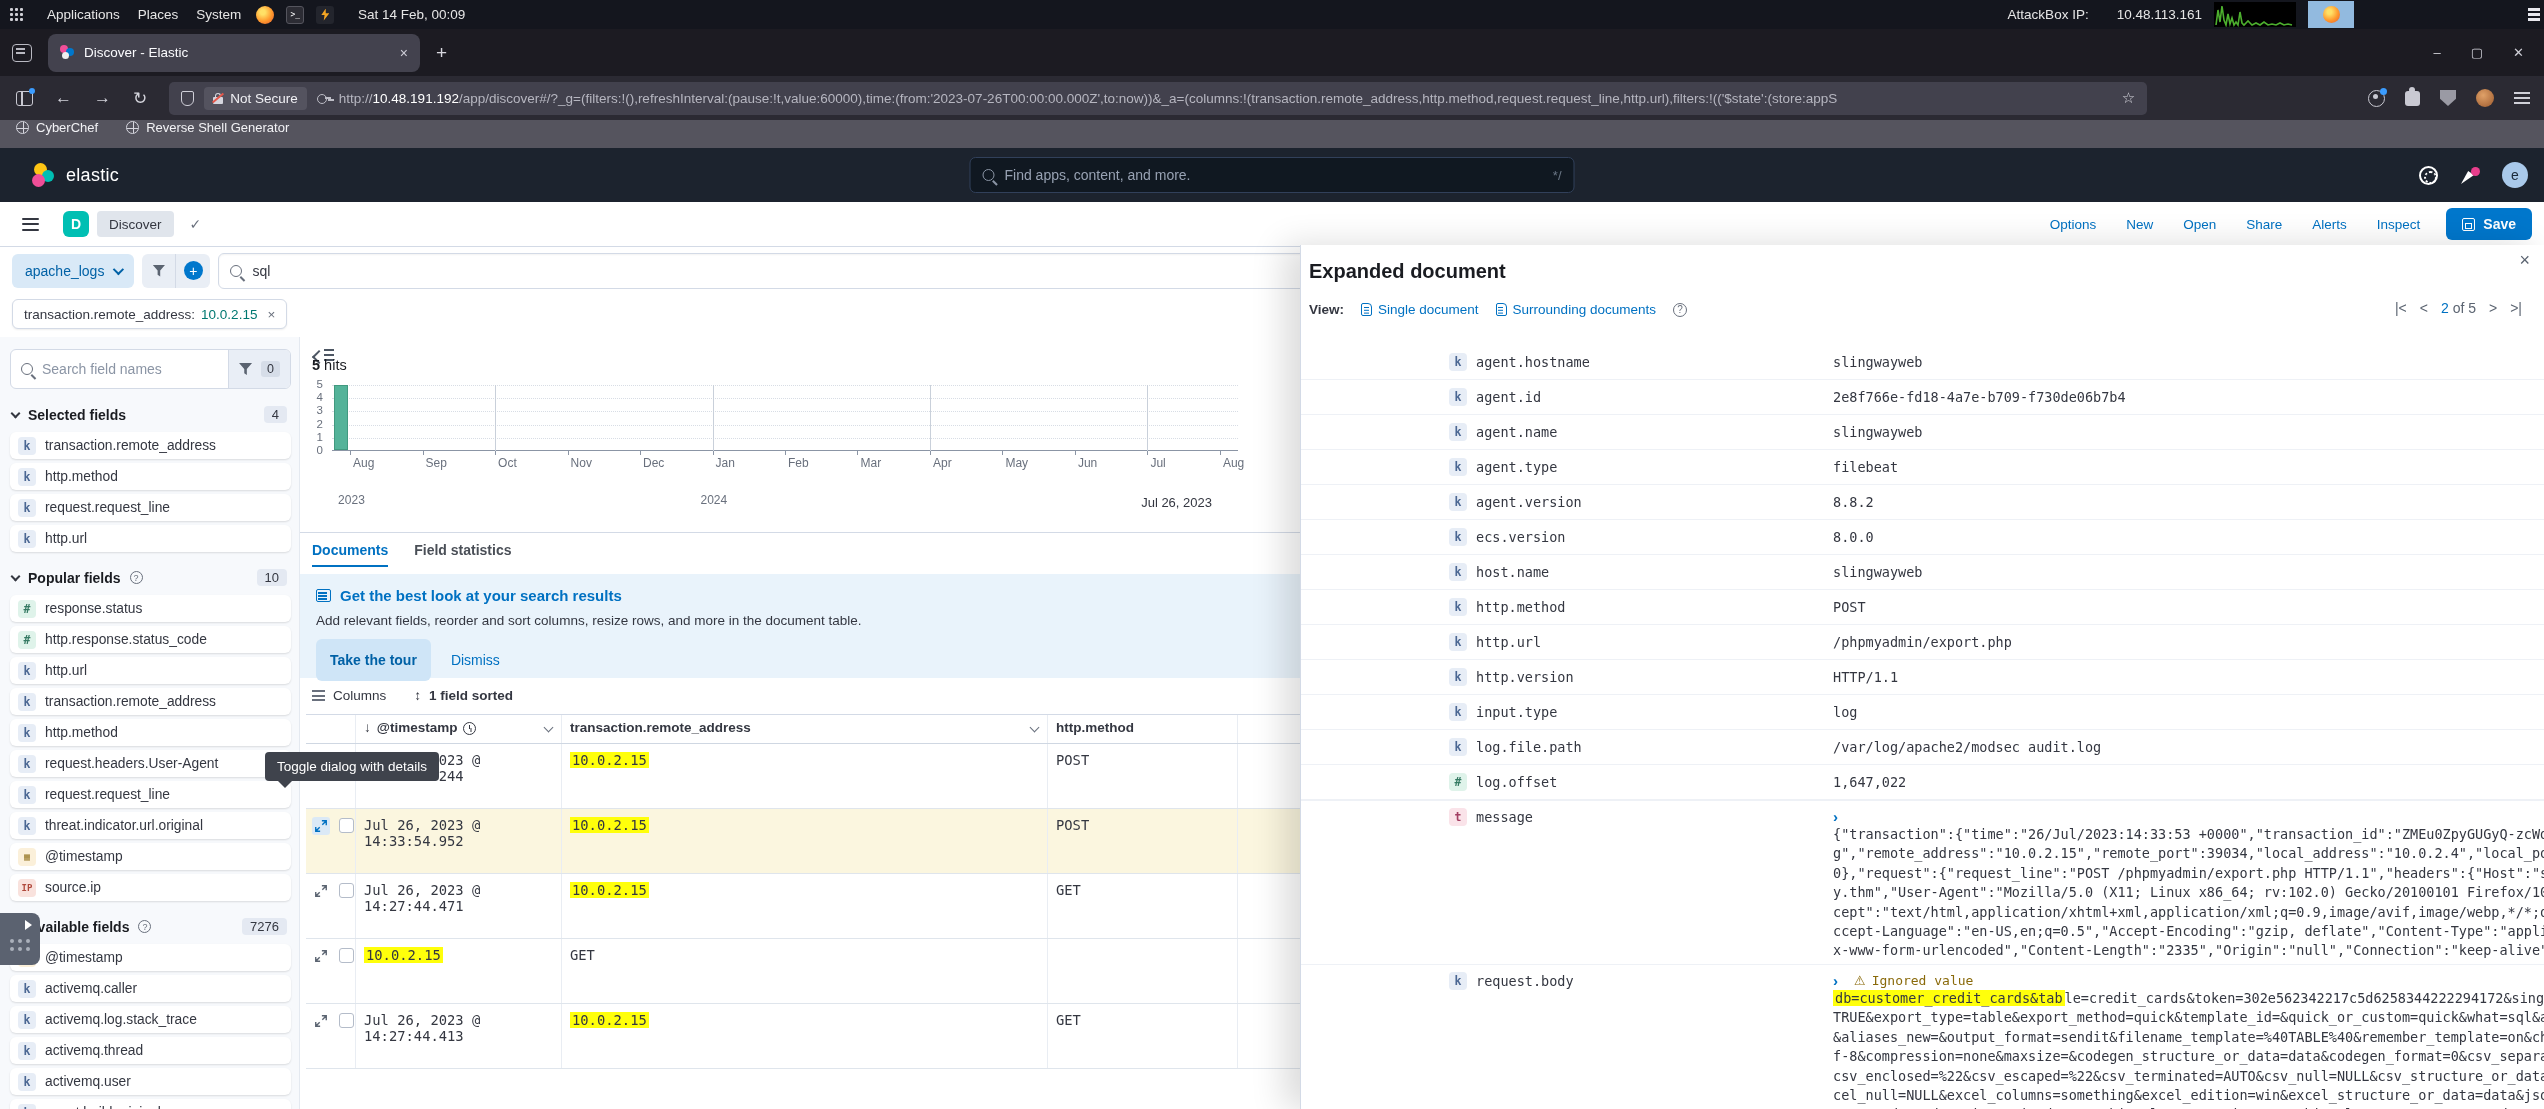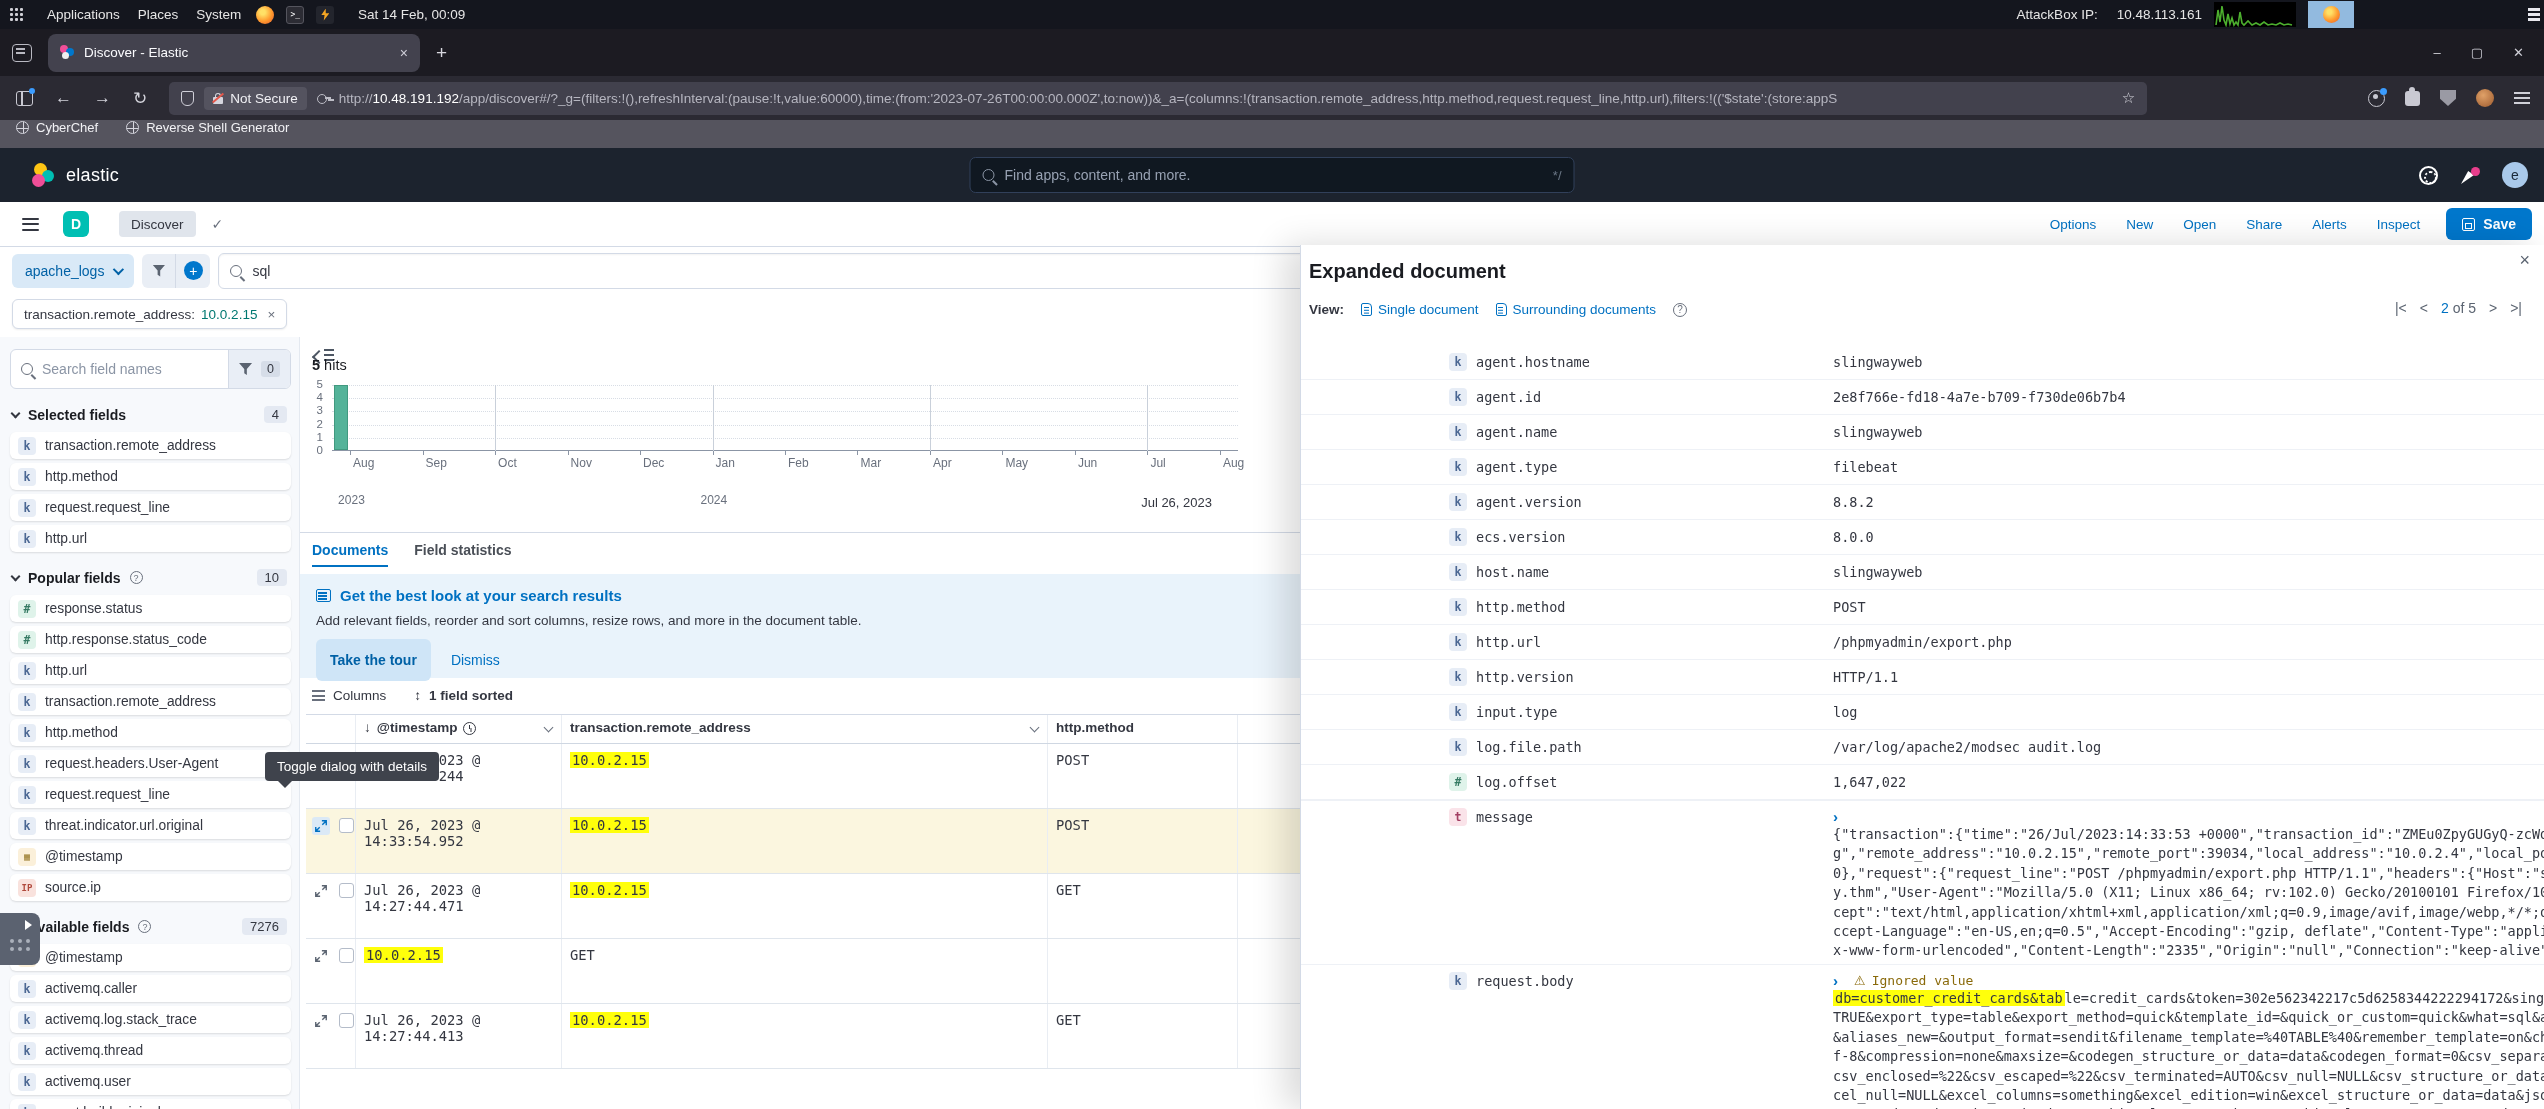--- a/index.html
+++ b/index.html
@@ -12,21 +12,21 @@
   .os-grid-icon { width: 14px; height: 14px; margin: 0 14px 0 10px; position: relative; }
   .os-grid-icon i { position: absolute; width: 3px; height: 3px; background: #cfcfd6; border-radius: 1px; left: 0; top: 0;
     box-shadow: 5px 0 #cfcfd6, 10px 0 #cfcfd6, 0 5px #cfcfd6, 5px 5px #cfcfd6, 10px 5px #cfcfd6, 0 10px #cfcfd6, 5px 10px #cfcfd6, 10px 10px #cfcfd6; }
   .os-menu { padding: 0 9px; }
   .ff-icon { width: 18px; height: 18px; border-radius: 50%; background: radial-gradient(circle at 38% 35%, #ffe066 15%, #ff9a2e 55%, #e4572e 100%); margin: 0 6px; }
   .term-icon { width: 18px; height: 18px; background: #2c2c34; border: 1px solid #55555e; border-radius: 3px; color: #fff; font-size: 8px; font-family: "DejaVu Sans Mono", monospace; display: flex; align-items: center; justify-content: center; margin: 0 6px; }
   .bolt-icon { width: 18px; height: 18px; background: #23252d; border-radius: 3px; margin: 0 6px; position: relative; }
   .bolt-icon i { position: absolute; left: 5px; top: 3px; width: 8px; height: 12px; background: #f5a623; clip-path: polygon(55% 0, 0 55%, 40% 55%, 30% 100%, 100% 40%, 55% 40%); }
   .os-clock { position: absolute; left: 358px; top: 0; height: 29px; display: flex; align-items: center; }
   .os-right { margin-left: auto; display: flex; align-items: center; gap: 12px; padding-right: 4px; }
-  .attackbox { display: flex; gap: 19px; }
+  .attackbox { display: flex; gap: 28px; }
   .spark { width: 82px; height: 25px; background: #000; }
   .task-ff { width: 46px; height: 27px; background: #92badf; display: flex; align-items: center; justify-content: center; }
   .task-ff i { width: 17px; height: 17px; border-radius: 50%; background: radial-gradient(circle at 38% 35%, #ffe066 15%, #ff9a2e 55%, #e4572e 100%); display: block; }
   .os-spacer { width: 150px; }
   .grip-icon { width: 12px; height: 18px; display: flex; flex-direction: column; gap: 2px; justify-content: center; }
   .grip-icon i { height: 3px; background: #e8e8ee; }
 
   
   .tab-bar { height: 47px; background: #1c1b22; display: flex; align-items: center; color: #fbfbfe; }
   .tabbar-left-icon { width: 20px; height: 18px; border: 1.5px solid #b9b9c2; border-radius: 4px; margin: 0 16px 0 12px; position: relative; }
@@ -97,21 +97,21 @@
   .party-icon { position: relative; width: 20px; height: 20px; }
   .party-icon b { position: absolute; left: 1px; bottom: 1px; width: 13px; height: 13px; background: #fff; clip-path: polygon(0 100%, 100% 30%, 55% 0); }
   .party-icon i { position: absolute; right: 0; top: 2px; width: 9px; height: 9px; border-radius: 50%; background: #e83e8c; }
   .es-avatar { width: 26px; height: 26px; border-radius: 50%; background: #a9c9ea; color: #1b2a3a; font-size: 14px; display: flex; align-items: center; justify-content: center; }
 
   
   .kbn-toolbar { height: 45px; background: #fff; border-bottom: 1px solid #d3dae6; display: flex; align-items: center; }
   .hamburger { width: 17px; height: 13px; margin-left: 22px; display: flex; flex-direction: column; justify-content: space-between; }
   .hamburger i { height: 2px; background: #343741; border-radius: 1px; }
   .space-badge { margin-left: 24px; width: 26px; height: 26px; border-radius: 6px; background: #00bfb3; color: #fff; font-weight: bold; display: flex; align-items: center; justify-content: center; font-size: 14px; }
-  .breadcrumb-pill { margin-left: 30px; background: #e0e5ec; border-radius: 4px; height: 26px; padding: 0 12px; display: flex; align-items: center; font-size: 13.5px; color: #343741; }
+  .breadcrumb-pill { margin-left: 8px; background: #e0e5ec; border-radius: 4px; height: 26px; padding: 0 12px; display: flex; align-items: center; font-size: 13.5px; color: #343741; }
   .check-glyph { margin-left: 16px; color: #69707d; font-size: 14px; }
   .toolbar-links { margin-left: auto; display: flex; gap: 30px; font-size: 13.5px; color: #0071c2; align-items: center; }
   .save-btn { margin: 0 12px 0 26px; background: #0077cc; color: #fff; height: 32px; border-radius: 6px; display: flex; align-items: center; gap: 8px; padding: 0 16px; font-size: 14px; font-weight: 600; }
   .floppy { width: 13px; height: 13px; border: 1.5px solid #fff; border-radius: 2px; position: relative; }
   .floppy::after { content: ""; position: absolute; left: 2px; bottom: 1px; width: 5px; height: 4px; border: 1.2px solid #fff; }
 
   
   .query-row { height: 47px; display: flex; align-items: center; background: #fff; padding: 0 0 0 12px; gap: 8px; }
   .dataview-pill { background: #d9e9f7; color: #0061a6; height: 34px; border-radius: 6px; padding: 0 13px; display: flex; align-items: center; gap: 9px; font-size: 14px; font-weight: 500; }
   .chev { width: 8px; height: 8px; border-right: 2px solid currentColor; border-bottom: 2px solid currentColor; transform: rotate(45deg) translateY(-2px); }

